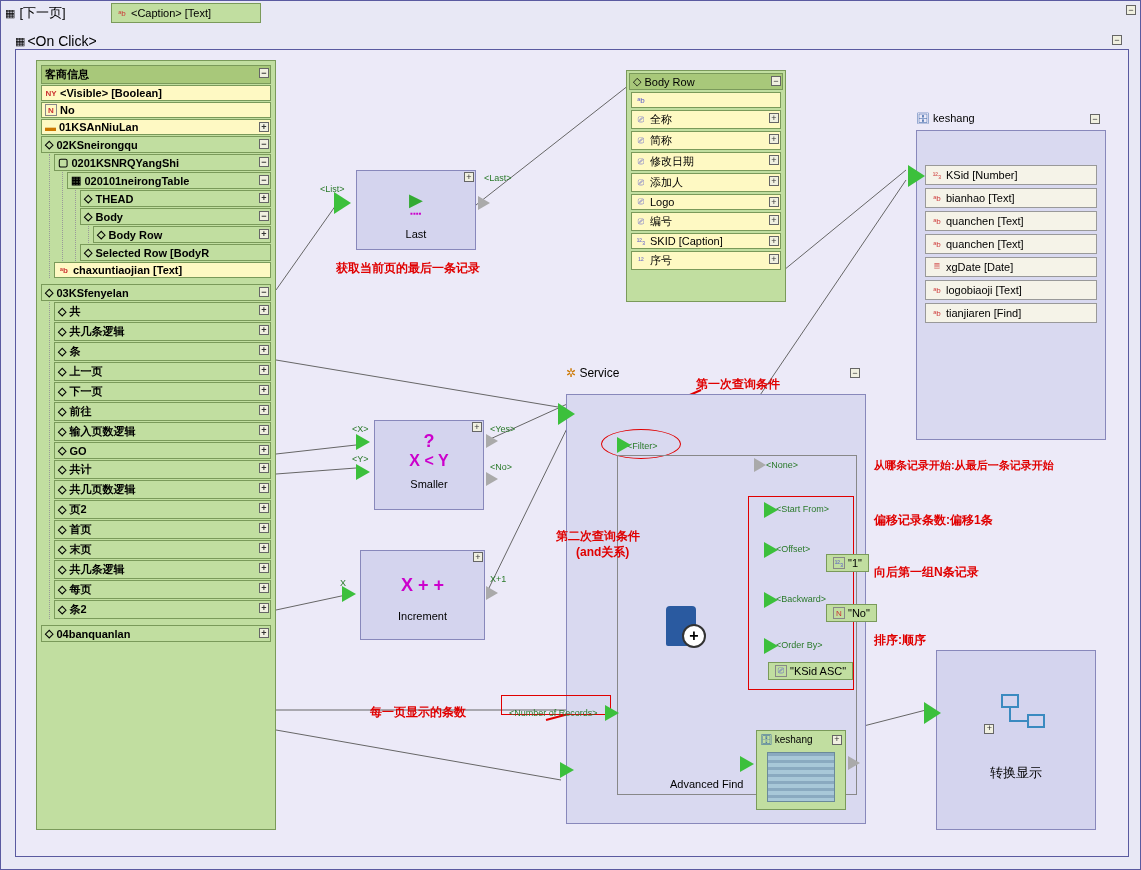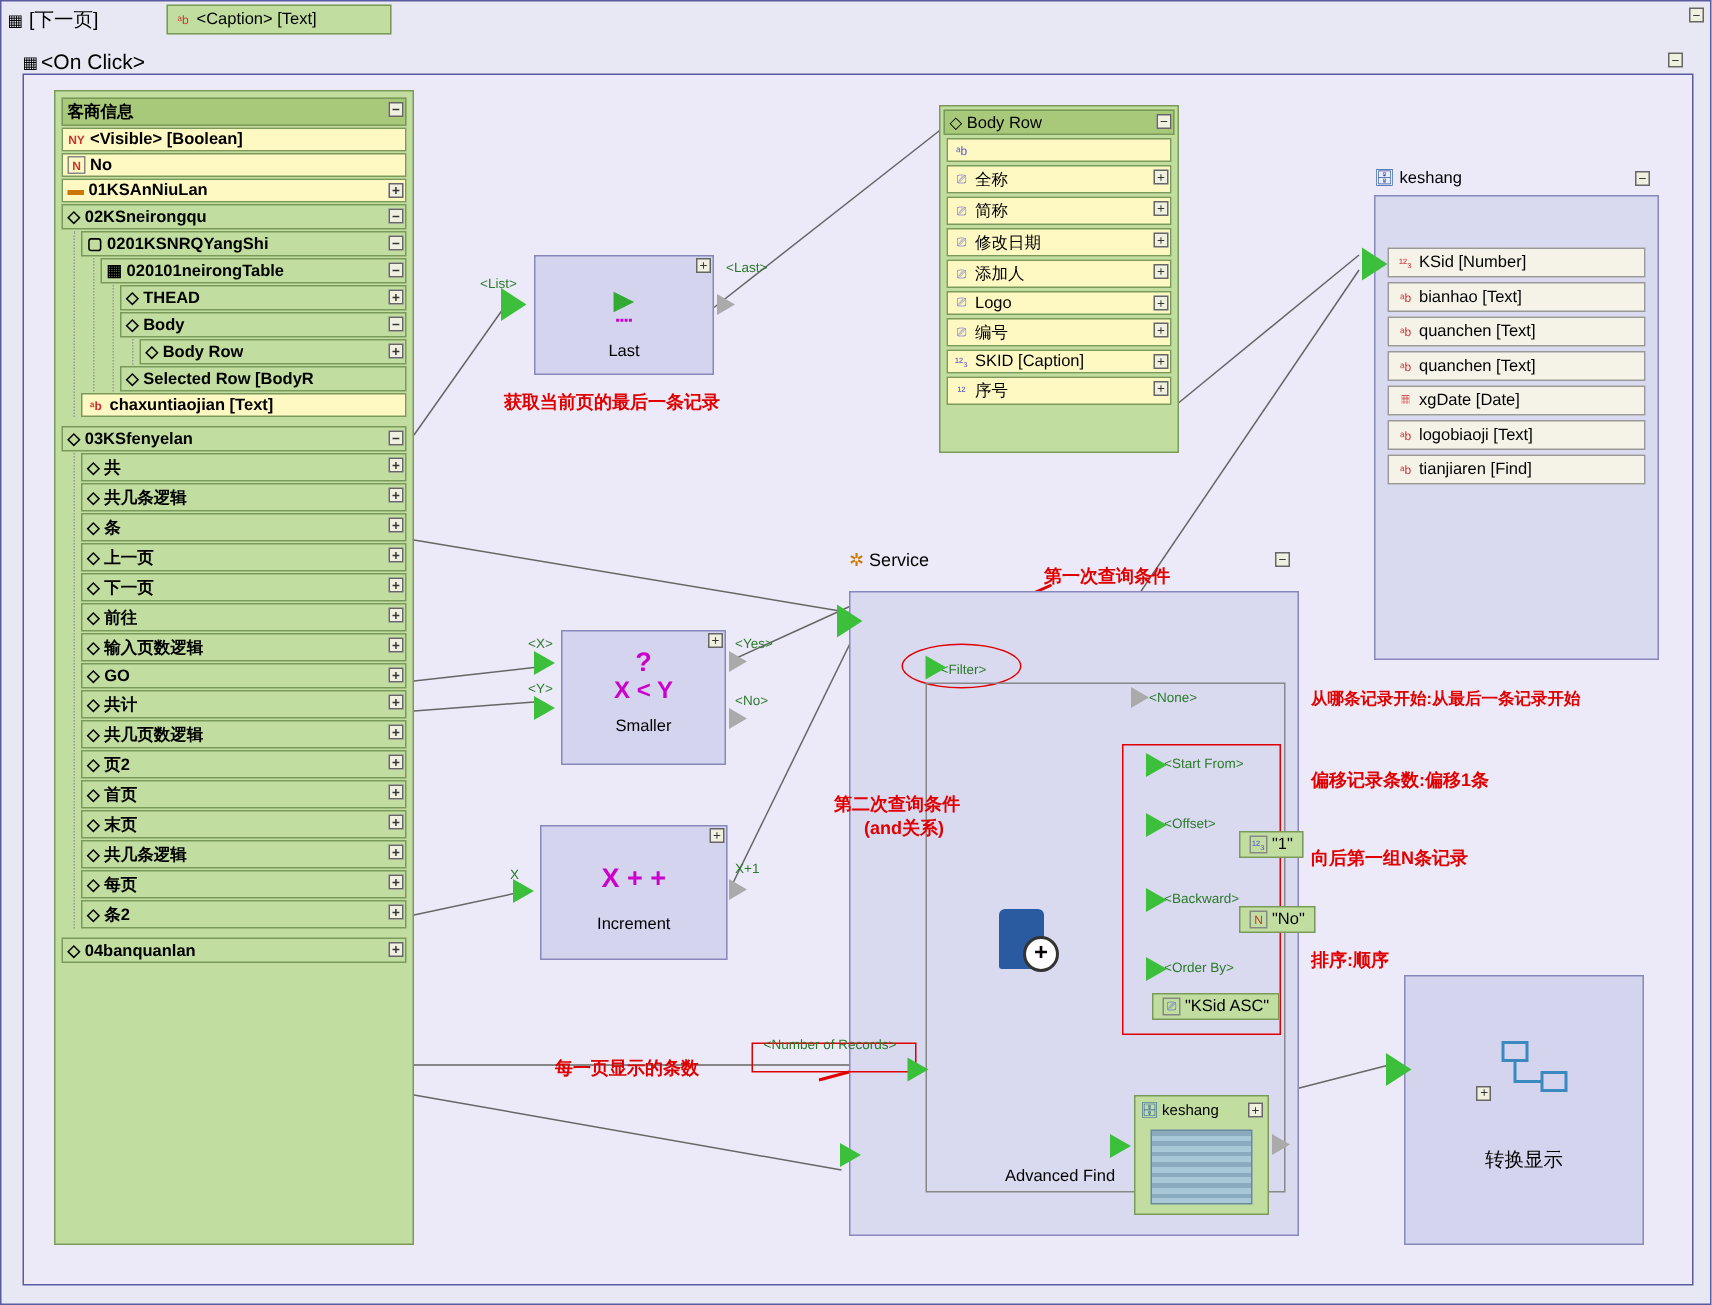--- a/index.html
+++ b/index.html
@@ -387,21 +387,21 @@
           <div style="position:absolute;top:18px;left:16px;width:24px;height:24px;background:#fff;border:2px solid #333;border-radius:50%;display:flex;align-items:center;justify-content:center;font-size:16px;font-weight:bold;">+</div>
         </div>
 
         <div style="position:absolute; bottom:4px; left:4px; font-size:11px;margin-left:48px;" data-name="advfind-label" data-interactable="false">Advanced Find</div>
 
         <span class="port-lbl" style="top:300px; left:158px;" data-name="port-records" data-interactable="false">&lt;Records&gt;</span>
         <span class="tri tri-gray" style="top:298px; left:146px;" data-name="port-records-icon" data-interactable="true"></span>
       </div>
 
       <div class="red-rect" style="top:300px; left:-66px; width:110px; height:20px;" data-name="numrec-highlight" data-interactable="false"></div>
-      <span class="port-lbl" style="top:296px; left:-58px;text-align:center;" data-name="port-numrecords" data-interactable="false">&lt;Number of Records&gt;</span>
+      <span class="port-lbl" style="top:313px; left:-58px;text-align:center;" data-name="port-numrecords" data-interactable="false">&lt;Number of Records&gt;</span>
       <span class="tri tri-r" style="top:310px; left:38px;" data-name="port-numrecords-icon" data-interactable="true"></span>
     </div>
 
     <div class="red-text" style="top:326px; left:680px;" data-name="annotation-first-filter" data-interactable="false">第一次查询条件</div>
     <div class="red-text" style="top:478px; left:540px;" data-name="annotation-second-filter" data-interactable="false">第二次查询条件</div>
     <div class="red-text" style="top:494px; left:560px;" data-name="annotation-and-rel" data-interactable="false">(and关系)</div>
     <div class="red-text" style="top:654px; left:354px;" data-name="annotation-per-page" data-interactable="false">每一页显示的条数</div>
     <div class="red-text" style="top:408px; left:858px; font-size:11px;" data-name="annotation-start-from" data-interactable="false">从哪条记录开始:从最后一条记录开始</div>
     <div class="red-text" style="top:462px; left:858px;" data-name="annotation-offset" data-interactable="false">偏移记录条数:偏移1条</div>
     <div class="red-text" style="top:514px; left:858px;" data-name="annotation-backward" data-interactable="false">向后第一组N条记录</div>

